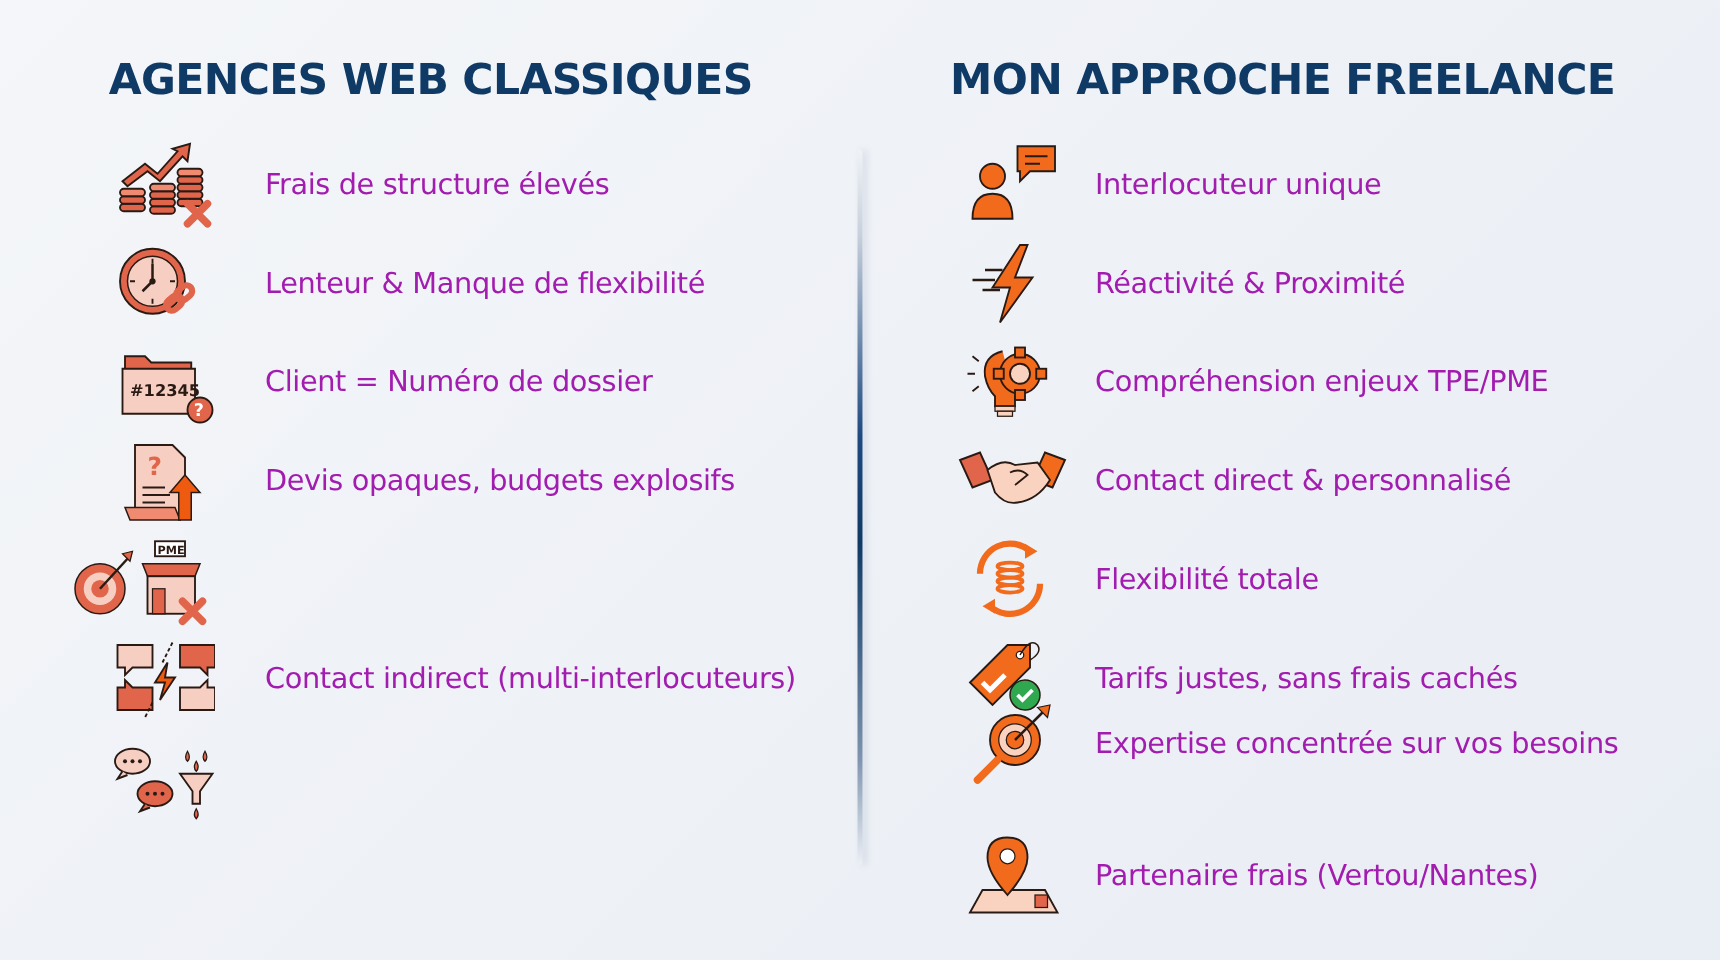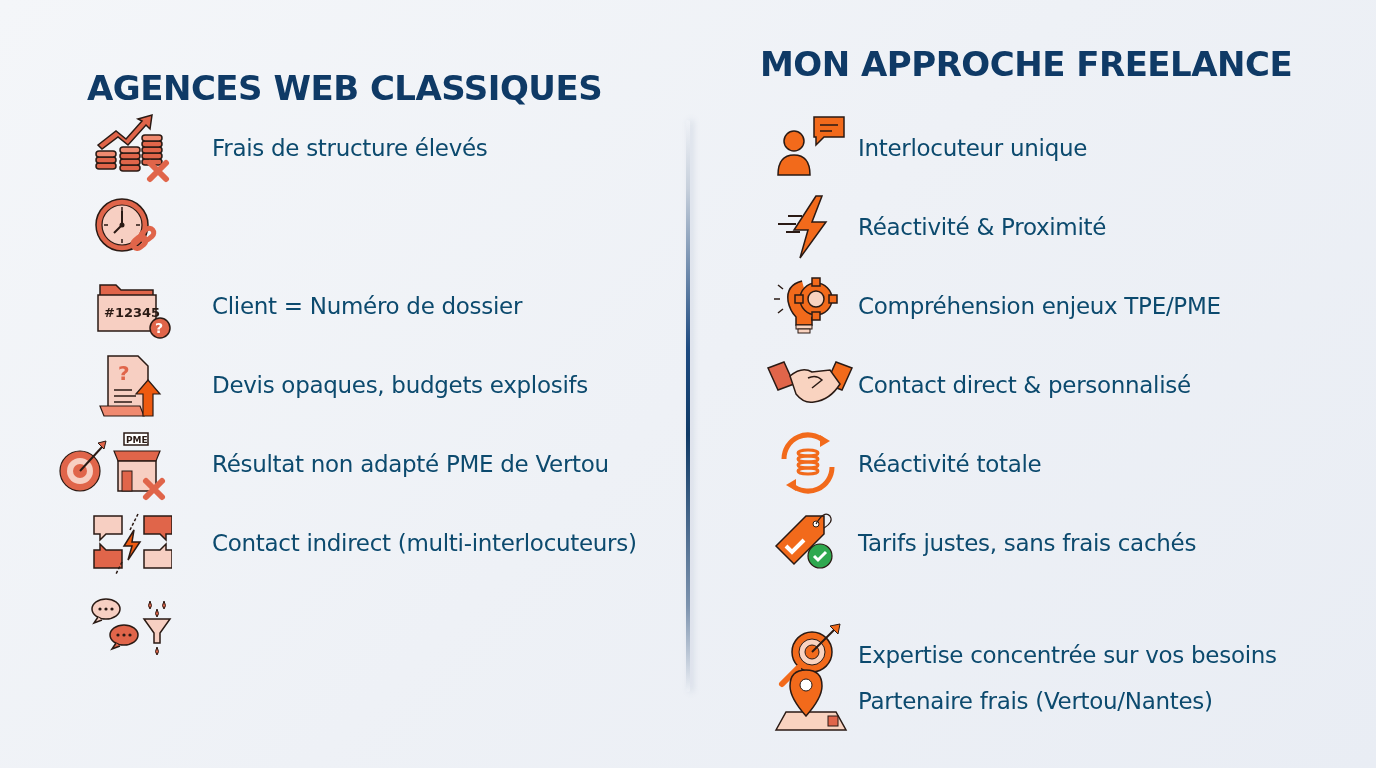--- a/index.html
+++ b/index.html
@@ -12,35 +12,35 @@
   .col { position: absolute; top: 0; }
   .col-left { left: 0; width: 680px; }
   .col-right { left: 700px; width: 676px; }
   .col-title {
     position: absolute; top: 44px;
     font-family: "DejaVu Sans", sans-serif;
     font-weight: bold; font-size: 34px; letter-spacing: -0.5px;
     color: #0f3a66;
     white-space: nowrap;
   }
-  .col-left .col-title { left: 87px; margin-top: 24px; }
+  .col-left .col-title { left: 87px; }
   .col-right .col-title { left: 60px; }
   .row {
     position: absolute; height: 70px; display: flex; align-items: center;
   }
   .icon { width: 96px; height: 70px; display: flex; align-items: center; justify-content: flex-start; flex-shrink: 0; }
   .icon svg { width: 96px; height: 70px; }
   .label {
     font-family: "DejaVu Sans", sans-serif;
-    font-size: 23px; color: #0c4a6e; white-space: nowrap; letter-spacing: -0.3px;
+    font-size: 23px; color: #a21caf; white-space: nowrap; letter-spacing: -0.3px;
   }
   .col-left .row { left: 76px; }
   .col-left .label { margin-left: 40px; }
   .col-right .row { left: 62px; }
-  .col-right .label { }
+  .col-right .label { margin-left: 18px; }
 
   .divider {
     position: absolute; left: 686px; top: 120px; width: 4px; height: 572px;
     background: linear-gradient(to bottom, rgba(255,255,255,0) 0%, #c7d0dc 12%, #1d4a80 40%, #0f3a66 55%, #7d93ae 85%, rgba(255,255,255,0) 100%);
     border-radius: 2px;
     box-shadow: 3px 0 6px rgba(120,140,170,0.25);
   }
 </style>
 </head>
 <body>
@@ -85,20 +85,21 @@
             <path d="M46 15 v4 M46 47 v4 M28 33 h4 M60 33 h4"></path>
           </g>
         <path d="M46 33 V19 M46 33 L38 41" stroke="#2a1a14" stroke-width="2" fill="none"></path>
         <circle cx="46" cy="33" r="2.5" fill="#2a1a14"></circle>
         <g fill="none" stroke="#e0654a" stroke-width="5">
             <rect x="56" y="46" width="14" height="9" rx="4.5" transform="rotate(-40 63 50)"></rect>
             <rect x="64" y="38" width="14" height="9" rx="4.5" transform="rotate(-40 71 42)"></rect>
           </g>
       </svg>
     </span>
+    <span class="label">Lenteur &amp; Manque de flexibilité</span>
   </div>
 
   <div class="row" style="top:271px">
     <span class="icon">
       <svg viewBox="0 0 96 70">
         <path d="M24 14 h16 l5 5 h32 v40 h-53 z" fill="#e0654a" stroke="#2a1a14" stroke-width="1.5"></path>
         <path d="M22 24 h58 v36 h-58 z" fill="#f7cfc2" stroke="#2a1a14" stroke-width="1.5"></path>
         <text x="28" y="46" font-size="13" font-family="DejaVu Sans, sans-serif" font-weight="bold" fill="#2a1a14">#12345</text>
         <circle cx="84" cy="57" r="10" fill="#e0654a" stroke="#2a1a14" stroke-width="1.5"></circle>
         <text x="79" y="62" font-size="14" font-family="DejaVu Sans, sans-serif" font-weight="bold" fill="#fff">?</text>
@@ -133,21 +134,20 @@
         <rect x="48" y="4" width="24" height="12" fill="#fff" stroke="#2a1a14" stroke-width="1.5"></rect>
         <text x="50" y="14" font-size="9" font-family="DejaVu Sans, sans-serif" font-weight="bold" fill="#2a1a14">PME</text>
         <path d="M38 22 h46 l-4 10 h-38 z" fill="#e0654a" stroke="#2a1a14" stroke-width="1.2"></path>
         <rect x="42" y="32" width="38" height="30" fill="#f7cfc2" stroke="#2a1a14" stroke-width="1.5"></rect>
         <rect x="46" y="42" width="10" height="20" fill="#e0654a" stroke="#2a1a14"></rect>
         <g stroke="#e0654a" stroke-width="6" stroke-linecap="round">
             <path d="M70 52 L86 68 M86 52 L70 68"></path>
           </g>
       </svg>
     </span>
-    <span class="label">Résultat non adapté PME de Vertou</span>
   </div>
 
   <div class="row" style="top:508px">
     <span class="icon">
       <svg viewBox="0 0 96 70">
         <g stroke="#2a1a14" stroke-width="1.5">
           <path d="M18 8 h28 v18 h-16 l-6 6 v-6 h-6 z" fill="#f7cfc2"></path>
           <path d="M68 8 h28 v18 h-6 v6 l-6 -6 h-16 z" fill="#e0654a"></path>
           <path d="M18 42 h6 v-6 l6 6 h16 v18 h-28 z" fill="#e0654a"></path>
           <path d="M68 42 h16 l6 -6 v6 h6 v18 h-28 z" fill="#f7cfc2"></path>
@@ -265,38 +265,38 @@
         <path d="M58 6 l10 6 l-10 6 z" fill="#f26a1b"></path>
         <path d="M34 62 l-10 -6 l10 -6 z" fill="#f26a1b"></path>
         <g stroke="#f26a1b" stroke-width="3" fill="none">
           <ellipse cx="46" cy="24" rx="10" ry="3"></ellipse>
             <ellipse cx="46" cy="30" rx="10" ry="3"></ellipse>
             <ellipse cx="46" cy="36" rx="10" ry="3"></ellipse>
             <ellipse cx="46" cy="42" rx="10" ry="3"></ellipse>
         </g>
       </svg>
     </span>
-    <span class="label">Réactivité totale</span>
+    <span class="label">Flexibilité totale</span>
   </div>
 
   <div class="row" style="top:508px">
     <span class="icon">
       <svg viewBox="0 0 96 70">
         <path d="M14 38 L44 8 h18 v18 L32 56 z" fill="#f26a1b" stroke="#2a1a14" stroke-width="1.5"></path>
         <circle cx="54" cy="16" r="3" fill="#fff" stroke="#2a1a14"></circle>
         <path d="M54 16 q8 -14 14 -8 q4 6 -6 12" fill="none" stroke="#2a1a14" stroke-width="1.2"></path>
         <path d="M24 38 l6 6 l12 -12" stroke="#fff" stroke-width="4" fill="none"></path>
         <circle cx="58" cy="48" r="12" fill="#2fa84f" stroke="#2a1a14" stroke-width="1.2"></circle>
         <path d="M52 48 l4 4 l8 -8" stroke="#fff" stroke-width="3" fill="none"></path>
       </svg>
     </span>
     <span class="label">Tarifs justes, sans frais cachés</span>
   </div>
 
-  <div class="row" style="top:620px">
+  <div class="row" style="top:560px">
     <span class="icon">
       <svg viewBox="0 0 96 70">
         <circle cx="50" cy="32" r="20" fill="#f26a1b" stroke="#2a1a14" stroke-width="1.5"></circle>
         <circle cx="50" cy="32" r="13" fill="#f9d3c0" stroke="#2a1a14"></circle>
         <circle cx="50" cy="32" r="7" fill="#f26a1b" stroke="#2a1a14"></circle>
         <path d="M50 32 L72 10" stroke="#2a1a14" stroke-width="2"></path>
         <path d="M68 6 l10 -2 l-2 10 z" fill="#f26a1b" stroke="#2a1a14"></path>
         <path d="M36 48 L20 64" stroke="#f26a1b" stroke-width="6" stroke-linecap="round"></path>
       </svg>
     </span>

